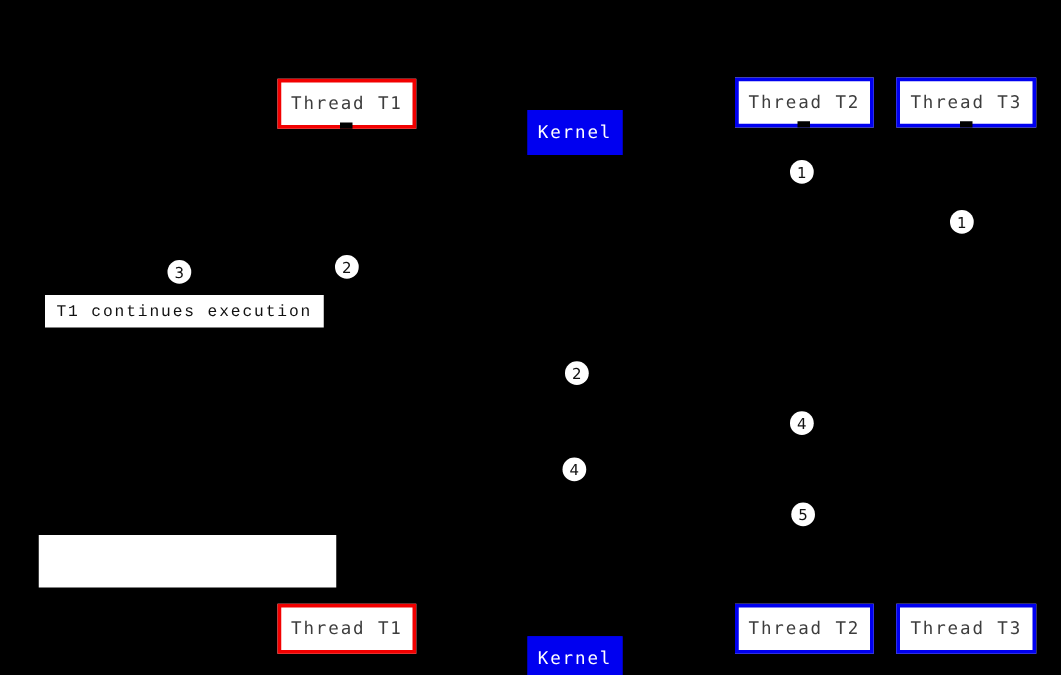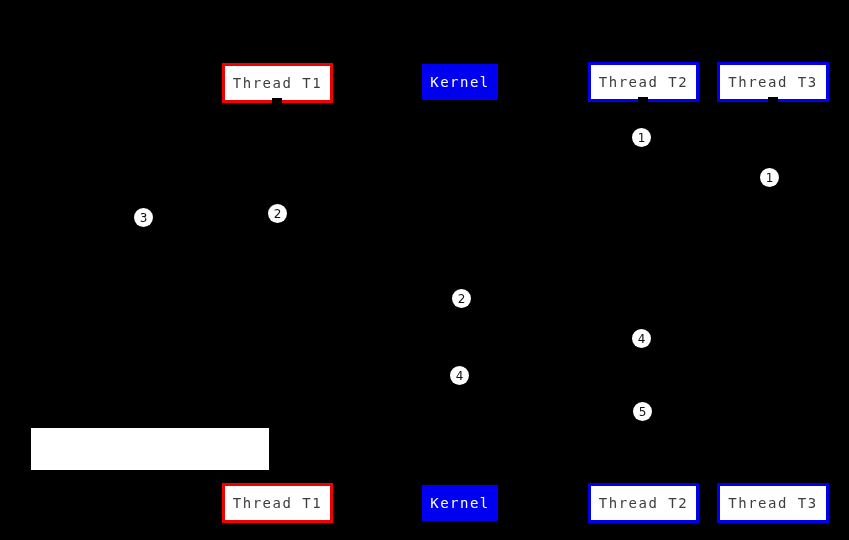--- a/index.html
+++ b/index.html
@@ -18,20 +18,21 @@
     font-size:14px;letter-spacing:1.5px;
     color:var(--label_text,#3d3d3d);
     white-space:nowrap;
   }
   .box.red{border-color:var(--red,#f20000);text-align:center;}
   .box.blue{border-color:var(--blue,#0000f0);}
   .box.kernel{
     background:var(--blue,#0000f0);
     border-color:var(--blue,#0000f0);
     color:var(--kernel_text,#fff);
+    margin-top:24px;
   }
   .marker{
     position:absolute;box-sizing:border-box;
     width:19px;height:19px;border-radius:50%;
     background:#fff;color:#111;
     display:flex;align-items:center;justify-content:center;
     font-family:"DejaVu Sans", sans-serif;
     font-size:12px;line-height:1;
   }
   .note{
@@ -87,20 +88,23 @@
   <div class="marker" style="left:632px;top:329px;">
     <span>4</span>
   </div>
   <div class="marker" style="left:450px;top:366px;">
     <span>4</span>
   </div>
   <div class="marker" style="left:633px;top:402px;">
     <span>5</span>
   </div>
 
+  <div class="note" style="left:36px;top:236px;width:223px;height:26px;">
+    <span>T1 continues execution</span>
+  </div>
 
   <div class="blank-rect" style="left:31px;top:428px;width:238px;height:42px;"></div>
 
   <div class="box red" style="left:222px;top:483px;width:111px;height:40px;">
     <span>Thread T1</span>
   </div>
   <div class="box kernel" style="left:422px;top:485px;width:76px;height:36px;">
     <span>Kernel</span>
   </div>
   <div class="box blue" style="left:588px;top:483px;width:111px;height:40px;">

